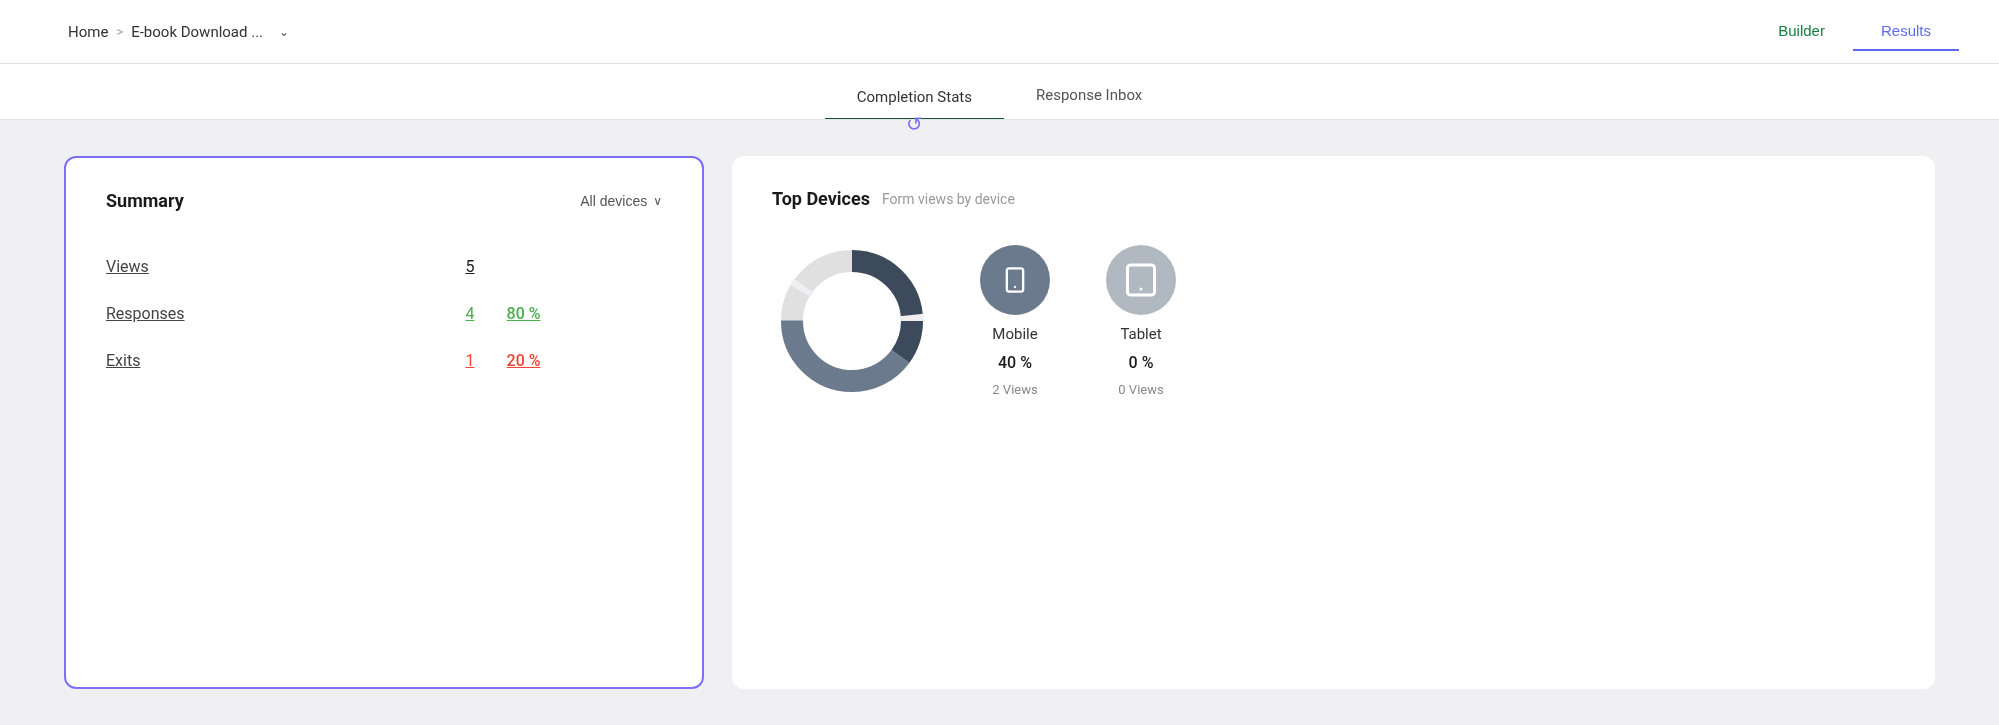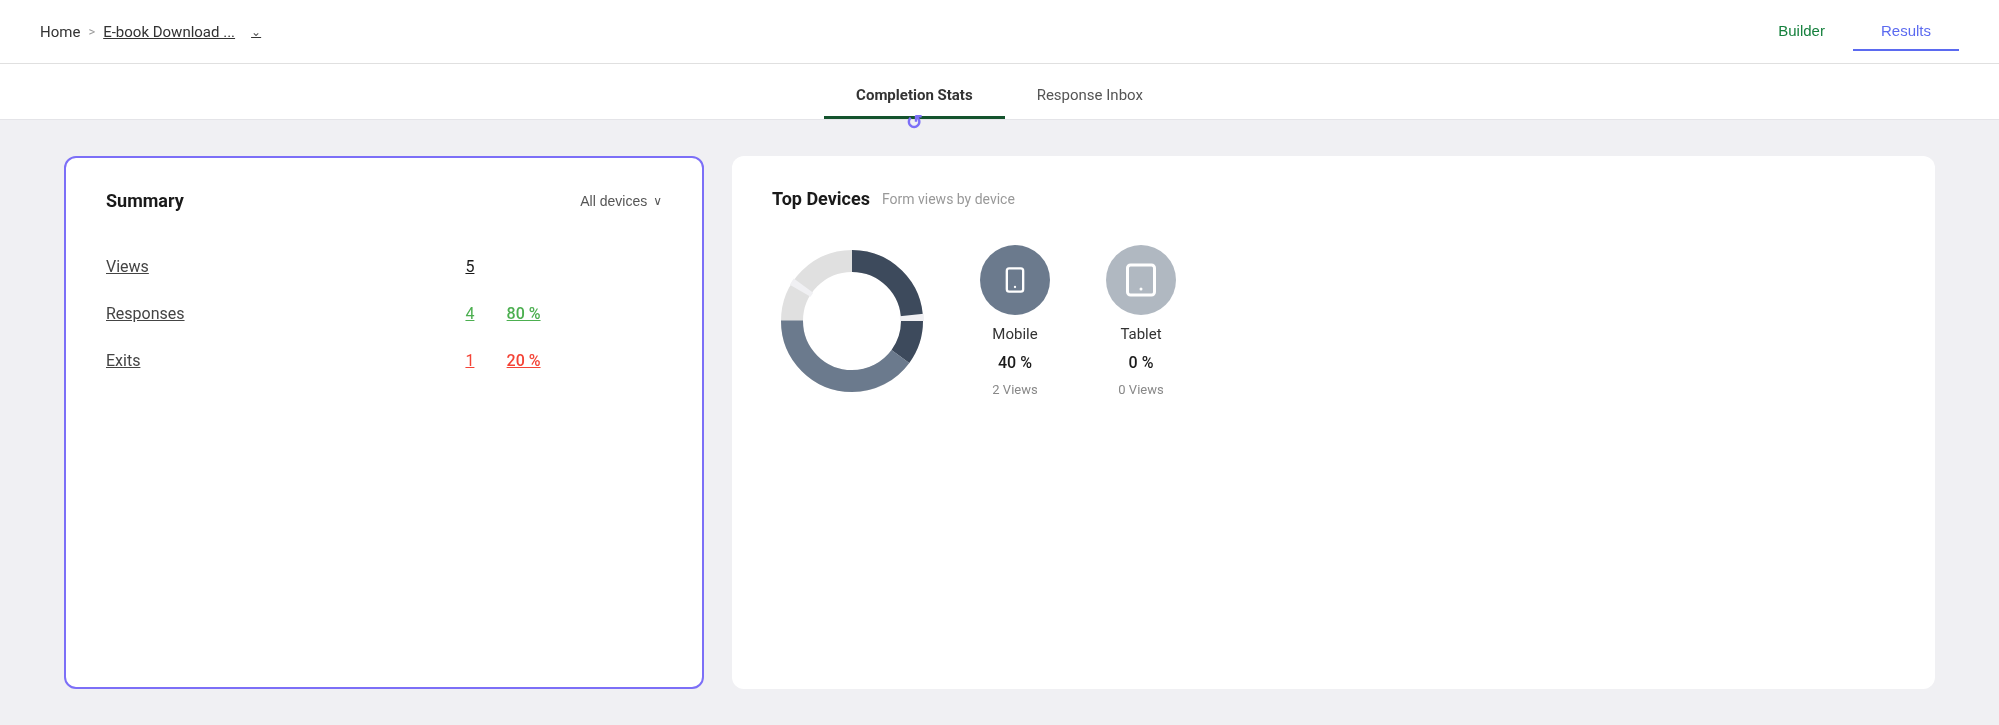--- a/index.html
+++ b/index.html
@@ -19,29 +19,29 @@
       justify-content: space-between;
       padding: 0 40px;
       height: 64px;
     }
     .breadcrumb {
       display: flex;
       align-items: center;
       gap: 8px;
       font-size: 15px;
       color: #333;
+      margin-left: 28px;
     }
     .breadcrumb-home { color: #333; font-weight: 400; }
     .breadcrumb-sep { color: #999; font-size: 13px; }
     .breadcrumb-current {
       display: flex;
       align-items: center;
       gap: 16px;
       color: #333;
-      text-decoration: underline;
     }
     .chevron-down { font-size: 12px; color: #555; }
 
     .tab-nav {
       display: flex;
       align-items: center;
       gap: 0;
       border-bottom: none;
     }
     .tab-btn {
@@ -72,22 +72,22 @@
     .sub-tab {
       padding: 14px 32px 12px;
       font-size: 15px;
       cursor: pointer;
       color: #555;
       border-bottom: 3px solid transparent;
       position: relative;
     }
     .sub-tab.active {
       color: #333;
-      font-weight: 700;
-      border-bottom: 3px solid #14532d;
+      font-weight: 400;
+      border-bottom: 1px solid #14532d;
     }
     .sub-tab-arrow {
       position: absolute;
       bottom: -18px;
       left: 50%;
       transform: translateX(-50%);
       color: #7c6ff7;
       font-size: 20px;
     }
 

